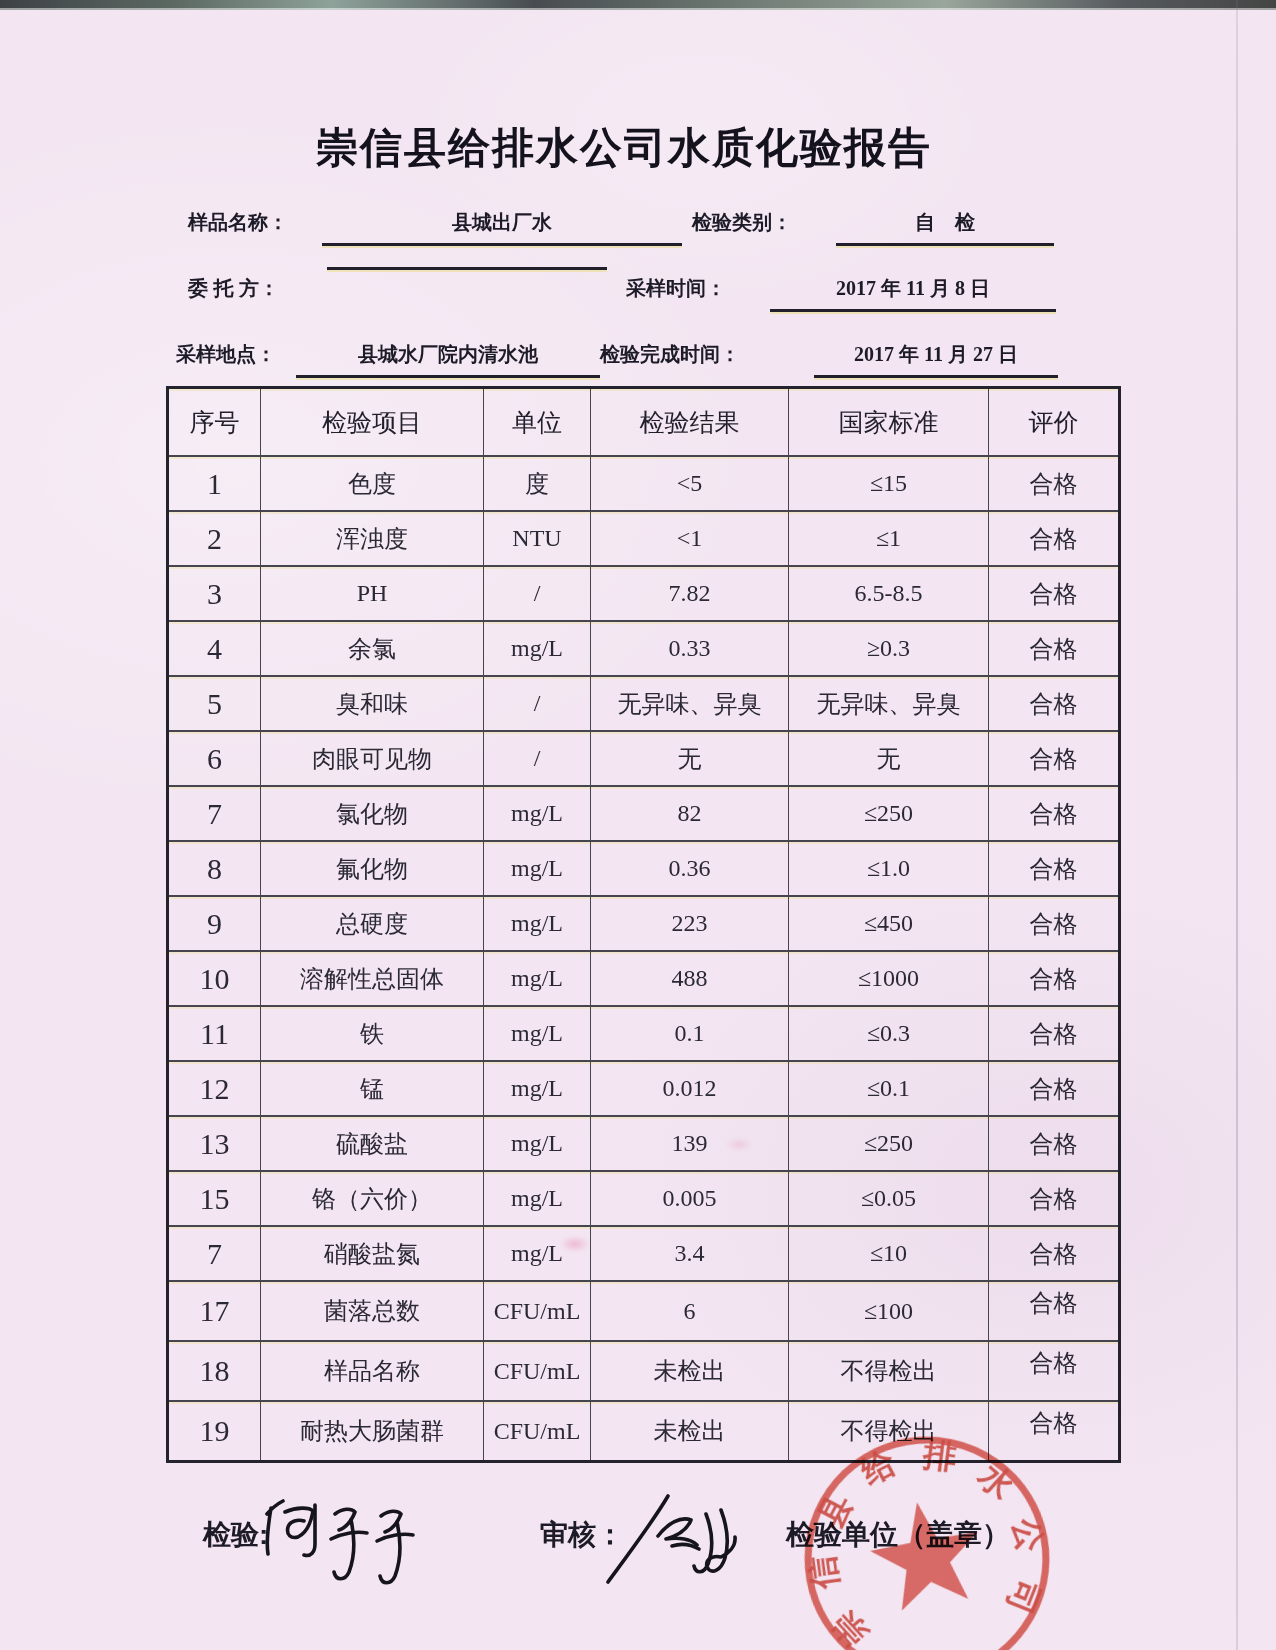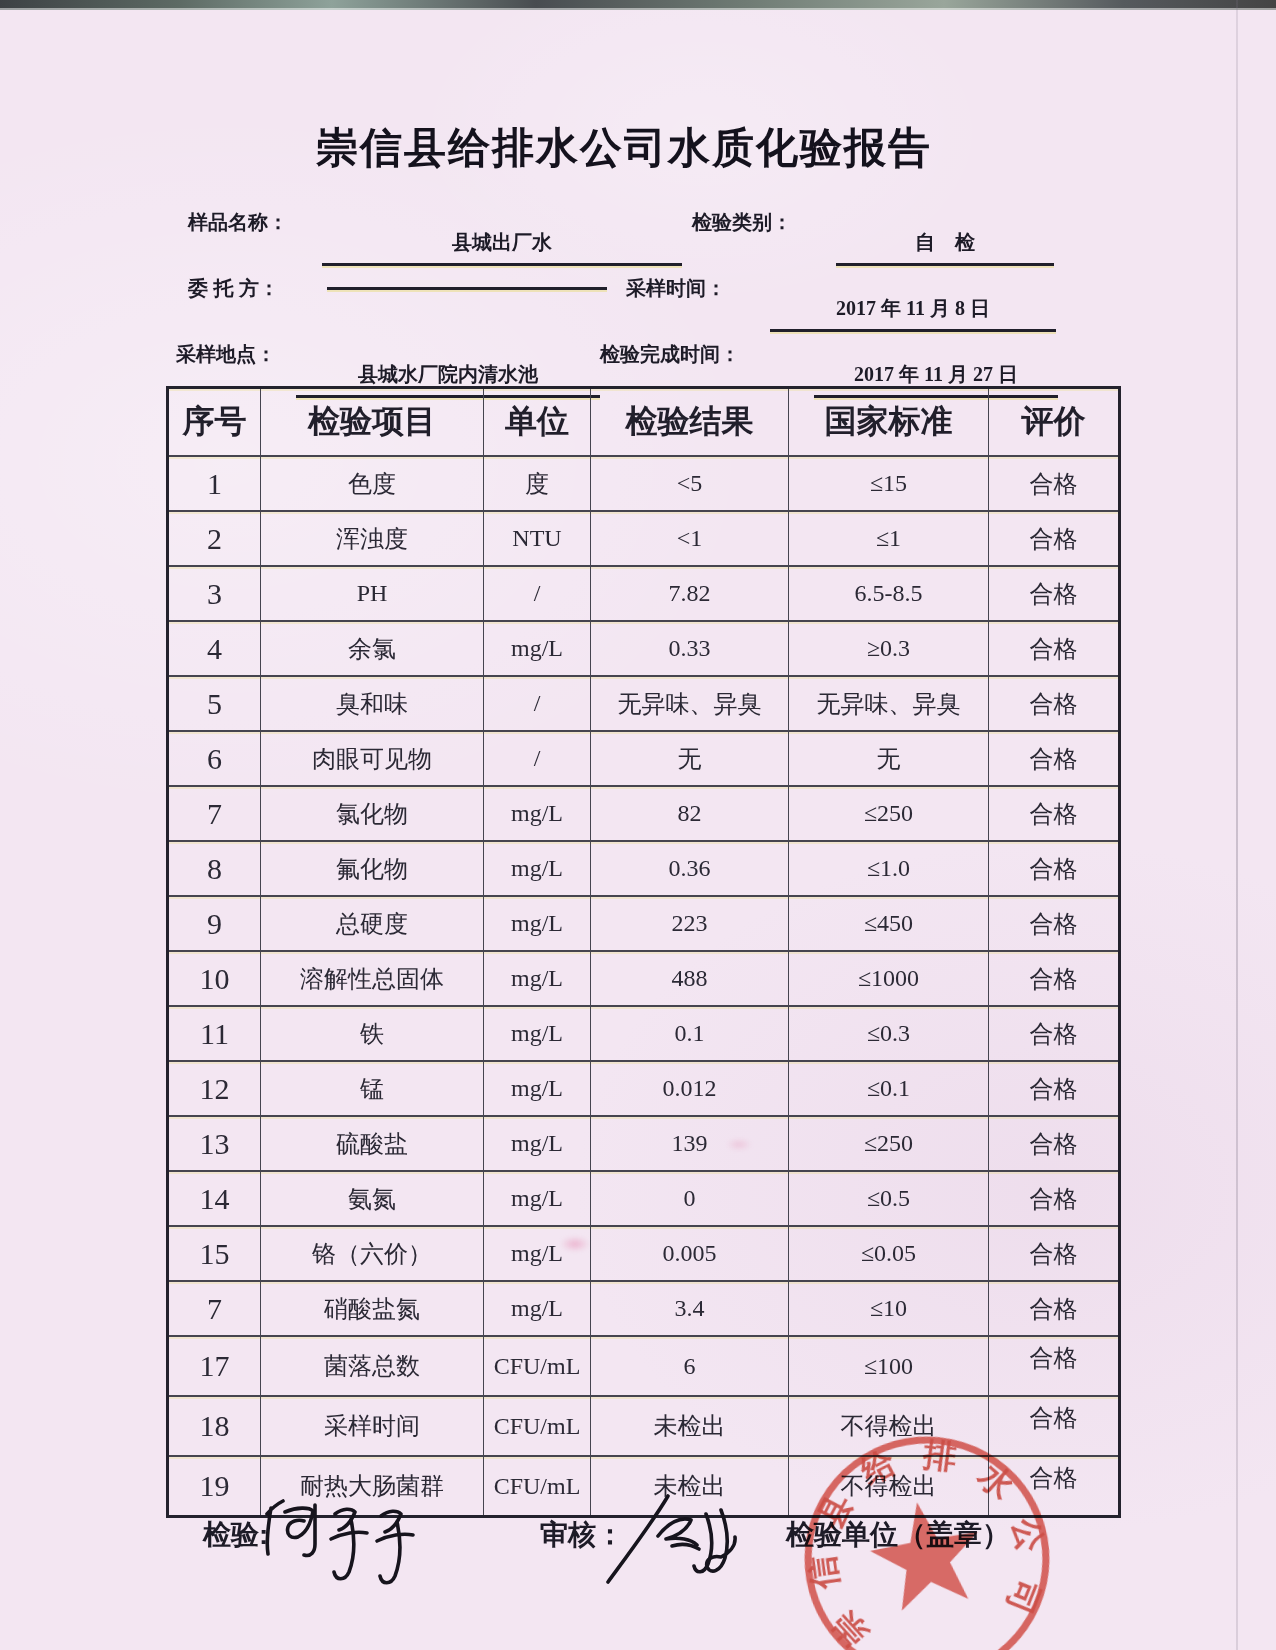--- a/index.html
+++ b/index.html
@@ -24,32 +24,32 @@
     background:linear-gradient(180deg, rgba(130,120,138,.18), rgba(130,120,138,.38) 40%, rgba(130,120,138,.22)); }
   .title { position:absolute; top:120px; left:0; width:100%; margin:0;
     text-align:center; transform:translateX(-14px);
     font-family:"Liberation Sans", sans-serif; font-weight:bold;
     font-size:42px; letter-spacing:2px; color:#14121d; }
   .frow { position:absolute; left:0; width:100%; height:42px;
     font-family:"Liberation Sans", sans-serif; font-weight:600;
     font-size:20px; color:#1d1b27; }
   .frow span { position:absolute; top:0; line-height:42px; white-space:nowrap; }
   .u { border-bottom:3px solid #201f2b; text-align:center;
-    box-shadow:0 2px 0 rgba(231,220,112,.45);margin-top:20px; }
+    box-shadow:0 2px 0 rgba(231,220,112,.45); }
   .r1 { top:201px; } .r2 { top:267px; } .r3 { top:333px; }
 
   .tablewrap { position:absolute; left:166px; top:386px; width:952px; }
   table.rtable { border-collapse:collapse; table-layout:fixed; width:952px;
     border:3px solid #23222d; }
   .rtable th, .rtable td {
     border:1.4px solid #45444f; border-top-width:2.4px; border-bottom-width:2.4px;
     text-align:center; vertical-align:middle; padding:0; overflow:hidden;
     box-shadow: inset 0 2px 0 rgba(233,224,120,.28);
   }
-  .rtable th { height:66px; font-size:32px; font-weight:700; color:#211f2b; }
+  .rtable th { height:66px; font-size:25px; font-weight:400; color:#211f2b; }
   .rtable td { height:53px; font-size:24px; color:#2b2935; }
   .rtable td.c-seq { font-size:30px; }
   tbody tr:nth-last-child(-n+3) td.c-eval { vertical-align:top; padding-top:5px; }
 
   .sig-label { position:absolute; font-family:"Liberation Sans", sans-serif;
     font-weight:600; font-size:28px; color:#1d1b27; white-space:nowrap; }
   .handwriting { position:absolute; }
   .handwriting path { fill:none; stroke:#16141d; stroke-width:3.6;
     stroke-linecap:round; stroke-linejoin:round; }
 
@@ -213,28 +213,20 @@
         </tr>
           <tr>
           <td class="c-seq">13</td>
           <td class="c-item">硫酸盐</td>
           <td class="c-unit">mg/L</td>
           <td class="c-result">139</td>
           <td class="c-standard">≤250</td>
           <td class="c-eval">合格</td>
         </tr>
           <tr>
-          <td class="c-seq">14</td>
-          <td class="c-item">氨氮</td>
-          <td class="c-unit">mg/L</td>
-          <td class="c-result">0</td>
-          <td class="c-standard">≤0.5</td>
-          <td class="c-eval">合格</td>
-        </tr>
-          <tr>
           <td class="c-seq">15</td>
           <td class="c-item">铬（六价）</td>
           <td class="c-unit">mg/L</td>
           <td class="c-result">0.005</td>
           <td class="c-standard">≤0.05</td>
           <td class="c-eval">合格</td>
         </tr>
           <tr>
           <td class="c-seq">7</td>
           <td class="c-item">硝酸盐氮</td>
@@ -246,21 +238,21 @@
           <tr>
           <td class="c-seq">17</td>
           <td class="c-item">菌落总数</td>
           <td class="c-unit">CFU/mL</td>
           <td class="c-result">6</td>
           <td class="c-standard">≤100</td>
           <td class="c-eval">合格</td>
         </tr>
           <tr>
           <td class="c-seq">18</td>
-          <td class="c-item">采样时间</td>
+          <td class="c-item">样品名称</td>
           <td class="c-unit">CFU/mL</td>
           <td class="c-result">未检出</td>
           <td class="c-standard">不得检出</td>
           <td class="c-eval">合格</td>
         </tr>
           <tr>
           <td class="c-seq">19</td>
           <td class="c-item">耐热大肠菌群</td>
           <td class="c-unit">CFU/mL</td>
           <td class="c-result">未检出</td>

